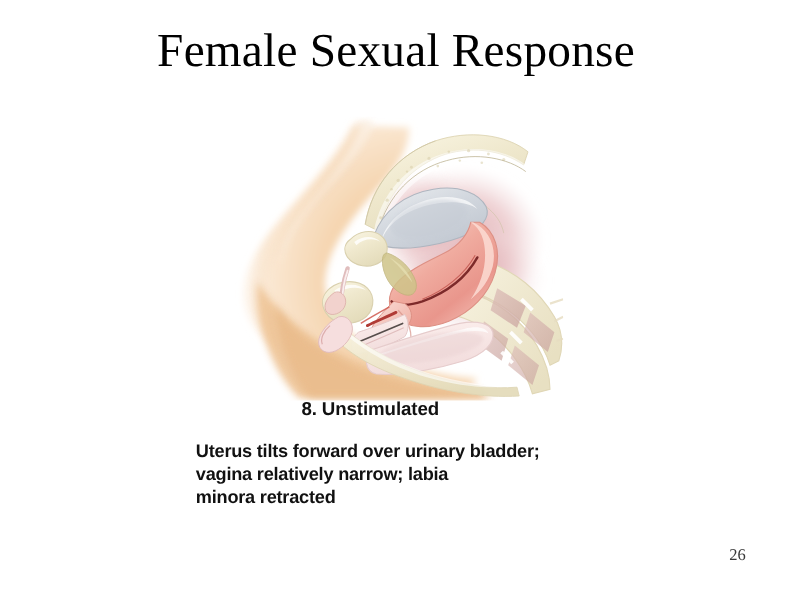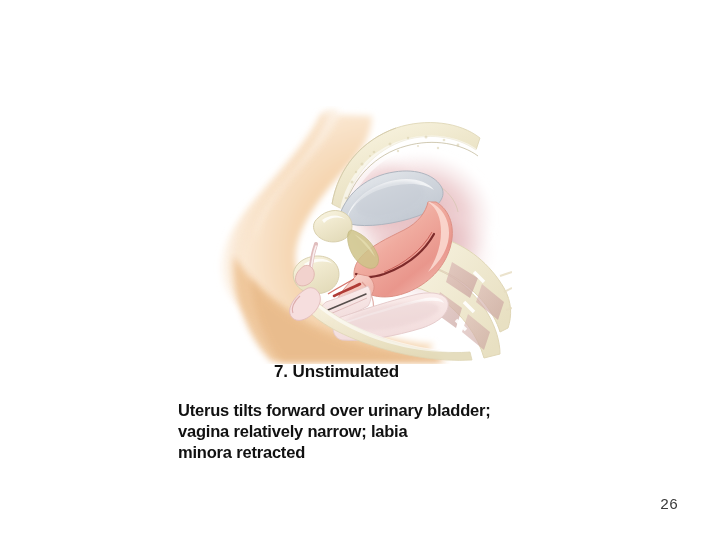--- a/index.html
+++ b/index.html
@@ -72,30 +72,31 @@
     letter-spacing: -0.2px;
     margin-top: 18px;
     white-space: pre-line;
   }
 
   
   #page-number {
     position: absolute;
     right: 42px;
     bottom: 26px;
-    font-family: Liberation Mono, monospace;
+    font-family: Liberation Serif, serif;
     font-size: 15px;
     color: #3a3a3a;
   }
 </style>
 </head>
 <body>
 
 <div id="slide">
 
+  <div id="slide-title">Female Sexual Response</div>
 
   <div id="figure">
     <svg viewBox="0 0 300 258" xmlns="http://www.w3.org/2000/svg" role="img">
       <defs>
 
         <radialGradient id="gSkin" cx="72%" cy="58%" r="82%">
           <stop offset="0%" stop-color="#eec196"></stop>
           <stop offset="45%" stop-color="#f5d5b0"></stop>
           <stop offset="78%" stop-color="#fbead7"></stop>
           <stop offset="100%" stop-color="#ffffff" stop-opacity="0.2"></stop>
@@ -322,21 +323,21 @@
       <g>
         <path d="M 120,98 C 126,62 150,34 184,22" stroke="#cfc6a4" stroke-width="0.9" fill="none" opacity="0.8"></path>
         <path d="M 230,82 C 238,88 244,96 246,106" stroke="#c9c0a0" stroke-width="0.8" fill="none" opacity="0.6"></path>
 
         <rect x="0" y="0" width="300" height="258" fill="none"></rect>
       </g>
     </svg>
   </div>
 
   <div id="caption">
-    <div id="caption-heading">7. Unstimulated</div>
+    <div id="caption-heading">8. Unstimulated</div>
     <div id="caption-body">Uterus tilts forward over urinary bladder;
 vagina relatively narrow; labia
 minora retracted</div>
   </div>
 
   <div id="page-number">26</div>
 
 </div>
 
 </body></html>

